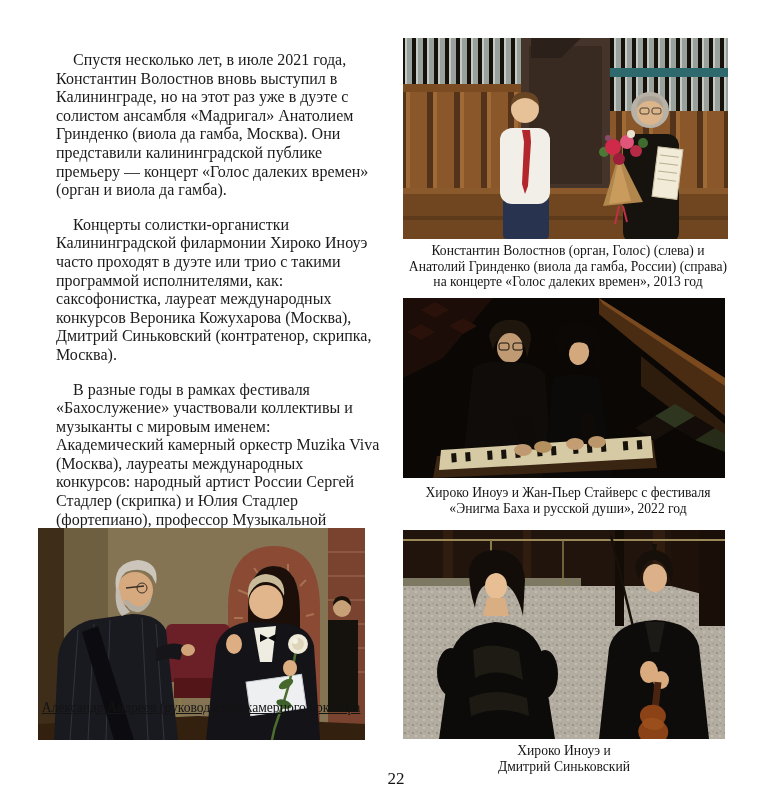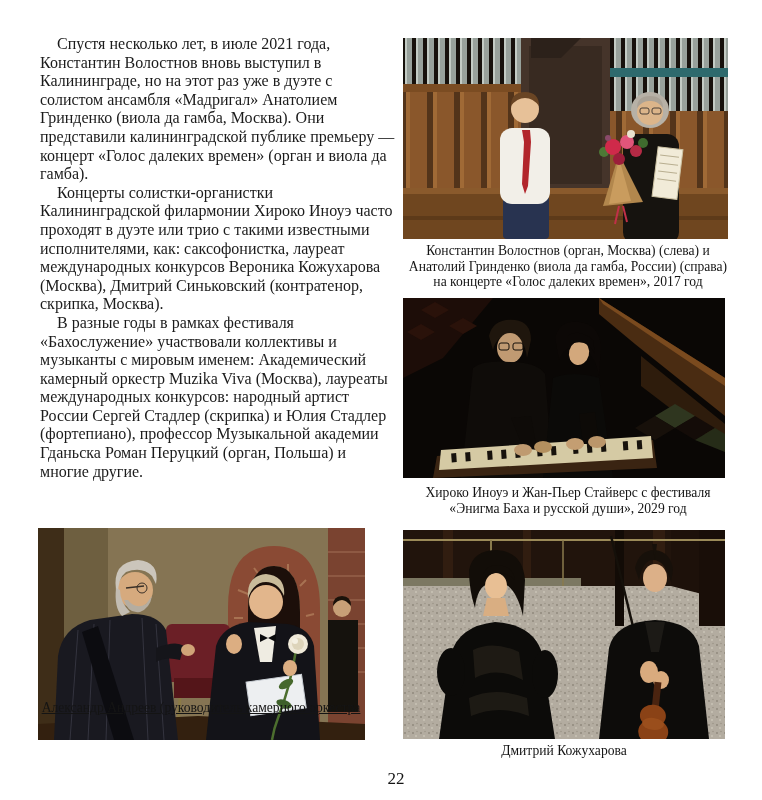--- a/index.html
+++ b/index.html
@@ -4,40 +4,40 @@
 <style>
   html,body { margin:0; padding:0; background:#ffffff; }
   .page {
     position:relative; width:762px; height:800px; background:#ffffff;
     font-family:"Liberation Serif", serif; color:#1b1b1b; overflow:hidden;
   }
   .text-column {
     position:absolute; left:40px; top:35px; width:356px;
     font-size:16px; line-height:18.6px; text-align:left;
   }
-  .text-column p { margin:0; text-indent:17px; }
+  .text-column p { margin:16px; text-indent:17px; }
   .photo { position:absolute; overflow:hidden; background:#222; }
   .photo svg { display:block; }
   .caption {
     position:absolute; text-align:center;
     font-size:13.6px; line-height:15.6px; color:#141414;
   }
   .page-number {
     position:absolute; left:15px; top:769px; width:762px;
     text-align:center; font-size:17px; color:#141414;
   }
 </style>
 </head>
 <body>
 
 <div class="page">
 
   <div class="text-column">
     <p>Спустя несколько лет, в июле 2021 года, Константин Волостнов вновь выступил в Калининграде, но на этот раз уже в дуэте с солистом ансамбля «Мадригал» Анатолием Гринденко (виола да гамба, Москва). Они представили калининградской публике премьеру — концерт «Голос далеких времен» (орган и виола да гамба).</p>
-    <p>Концерты солистки-органистки Калининградской филармонии Хироко Иноуэ часто проходят в дуэте или трио с такими известными исполнителями, как: саксофонистка, лауреат международных конкурсов Вероника Кожухарова (Москва), Дмитрий Синьковский (контратенор, скрипка, Москва).</p>
+    <p>Концерты солистки-органистки Калининградской филармонии Хироко Иноуэ часто проходят в дуэте или трио с такими программой исполнителями, как: саксофонистка, лауреат международных конкурсов Вероника Кожухарова (Москва), Дмитрий Синьковский (контратенор, скрипка, Москва).</p>
     <p>В разные годы в рамках фестиваля «Бахослужение» участвовали коллективы и музыканты с мировым именем: Академический камерный оркестр Muzika Viva (Москва), лауреаты международных конкурсов: народный артист России Сергей Стадлер (скрипка) и Юлия Стадлер (фортепиано), профессор Музыкальной академии Гданьска Роман Перуцкий (орган, Польша) и многие другие.</p>
   </div>
 
   <figure class="photo" style="left:403px; top:38px; width:325px; height:201px; margin:0;">
     <svg width="325" height="201" viewBox="0 0 325 201">
       <defs>
         <pattern id="p1pipe" width="11" height="10" patternUnits="userSpaceOnUse">
           <rect width="11" height="10" fill="#17110c"></rect>
           <rect x="2" width="7" height="10" fill="#98a19b"></rect>
           <rect x="2" width="2" height="10" fill="#c3cbc4"></rect>
@@ -89,23 +89,23 @@
       <circle cx="210" cy="109" r="8" fill="#cf2a4a"></circle>
       <circle cx="224" cy="104" r="7" fill="#e0557a"></circle>
       <circle cx="233" cy="113" r="6" fill="#b52a45"></circle>
       <circle cx="216" cy="121" r="6" fill="#9c1e3a"></circle>
       <circle cx="228" cy="96" r="4" fill="#e9e2cf"></circle>
       <circle cx="205" cy="100" r="3" fill="#8a4a6a"></circle>
       <path d="M216 168 L212 186 M220 168 L224 184" stroke="#c03048" stroke-width="2"></path>
     </svg>
   </figure>
   <div class="caption" style="left:385px; top:243px; width:366px;">
-    <div>Константин Волостнов (орган, Москва) (слева) и</div>
+    <div>Константин Волостнов (орган, Голос) (слева) и</div>
     <div>Анатолий Гринденко (виола да гамба, России) (справа)</div>
-    <div>на концерте «Голос далеких времен», 2017 год</div>
+    <div>на концерте «Голос далеких времен», 2013 год</div>
   </div>
 
   <figure class="photo" style="left:403px; top:298px; width:322px; height:180px; margin:0;">
     <svg width="322" height="180" viewBox="0 0 322 180">
       <rect width="322" height="180" fill="#0a0705"></rect>
       <polygon points="0,0 90,0 40,60 0,80" fill="#1d0d08"></polygon>
       <g fill="#2a120a">
         <polygon points="18,12 32,4 46,12 32,20"></polygon>
         <polygon points="46,28 60,20 74,28 60,36"></polygon>
         <polygon points="4,34 18,26 32,34 18,42"></polygon>
@@ -149,21 +149,21 @@
       <path d="M108 120 L120 150 L134 152 L128 118 Z" fill="#0e0b08"></path>
       <path d="M176 116 L180 146 L196 146 L192 114 Z" fill="#0d0a07"></path>
       <ellipse cx="120" cy="152" rx="9" ry="6" fill="#bf9a70"></ellipse>
       <ellipse cx="140" cy="149" rx="9" ry="6" fill="#b4905f"></ellipse>
       <ellipse cx="172" cy="146" rx="9" ry="6" fill="#c49e72"></ellipse>
       <ellipse cx="194" cy="144" rx="9" ry="6" fill="#bb966a"></ellipse>
     </svg>
   </figure>
   <div class="caption" style="left:385px; top:485px; width:366px;">
     <div>Хироко Иноуэ и Жан-Пьер Стайверс с фестиваля</div>
-    <div>«Энигма Баха и русской души», 2029 год</div>
+    <div>«Энигма Баха и русской души», 2022 год</div>
   </div>
 
   <figure class="photo" style="left:38px; top:528px; width:327px; height:212px; margin:0;">
     <svg width="327" height="212" viewBox="0 0 327 212">
       <rect width="327" height="212" fill="#857453"></rect>
       <rect x="26" y="0" width="44" height="212" fill="#6e5f40"></rect>
       <rect x="0" y="0" width="26" height="212" fill="#3e2d18"></rect>
       <path d="M190 212 L190 80 Q190 18 236 18 Q282 18 282 80 L282 212 L262 212 L262 84 Q262 38 236 38 Q210 38 210 84 L210 212 Z" fill="#8a4a34"></path>
       <path d="M196 120 L204 118 M196 90 L205 90 M200 62 L210 66 M216 40 L222 48 M250 36 L250 44 M268 52 L262 58 M276 86 L268 88 M276 120 L268 120" stroke="#a87252" stroke-width="2"></path>
       <path d="M210 212 L210 84 Q210 38 236 38 Q262 38 262 84 L262 212 Z" fill="#1c0f0a"></path>
@@ -273,18 +273,19 @@
       <ellipse cx="258" cy="150" rx="8" ry="9" fill="#d9ab7e"></ellipse>
       <g transform="rotate(6 252 185)">
         <rect x="248" y="152" width="7" height="30" fill="#4a2410"></rect>
         <ellipse cx="250" cy="186" rx="13" ry="11" fill="#8a4216"></ellipse>
         <ellipse cx="252" cy="202" rx="15" ry="13" fill="#8a4216"></ellipse>
         <ellipse cx="251" cy="194" rx="11" ry="6" fill="#9a4e1c"></ellipse>
       </g>
     </svg>
   </figure>
   <div class="caption" style="left:403px; top:743px; width:322px;">
-    <div>Дмитрий Кожухарова</div>
+    <div>Хироко Иноуэ и</div>
+    <div>Дмитрий Синьковский</div>
   </div>
 
   <div class="page-number">22</div>
 
 </div>
 
 </body></html>

